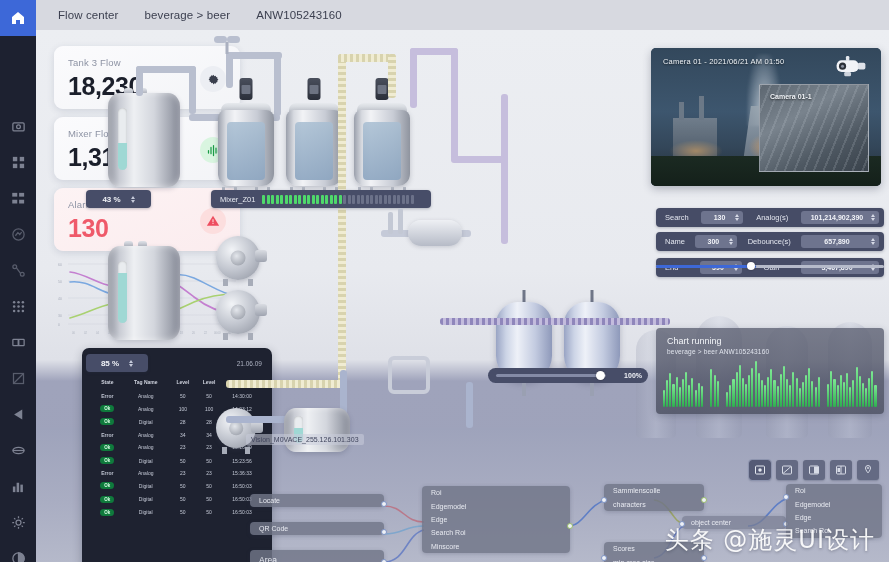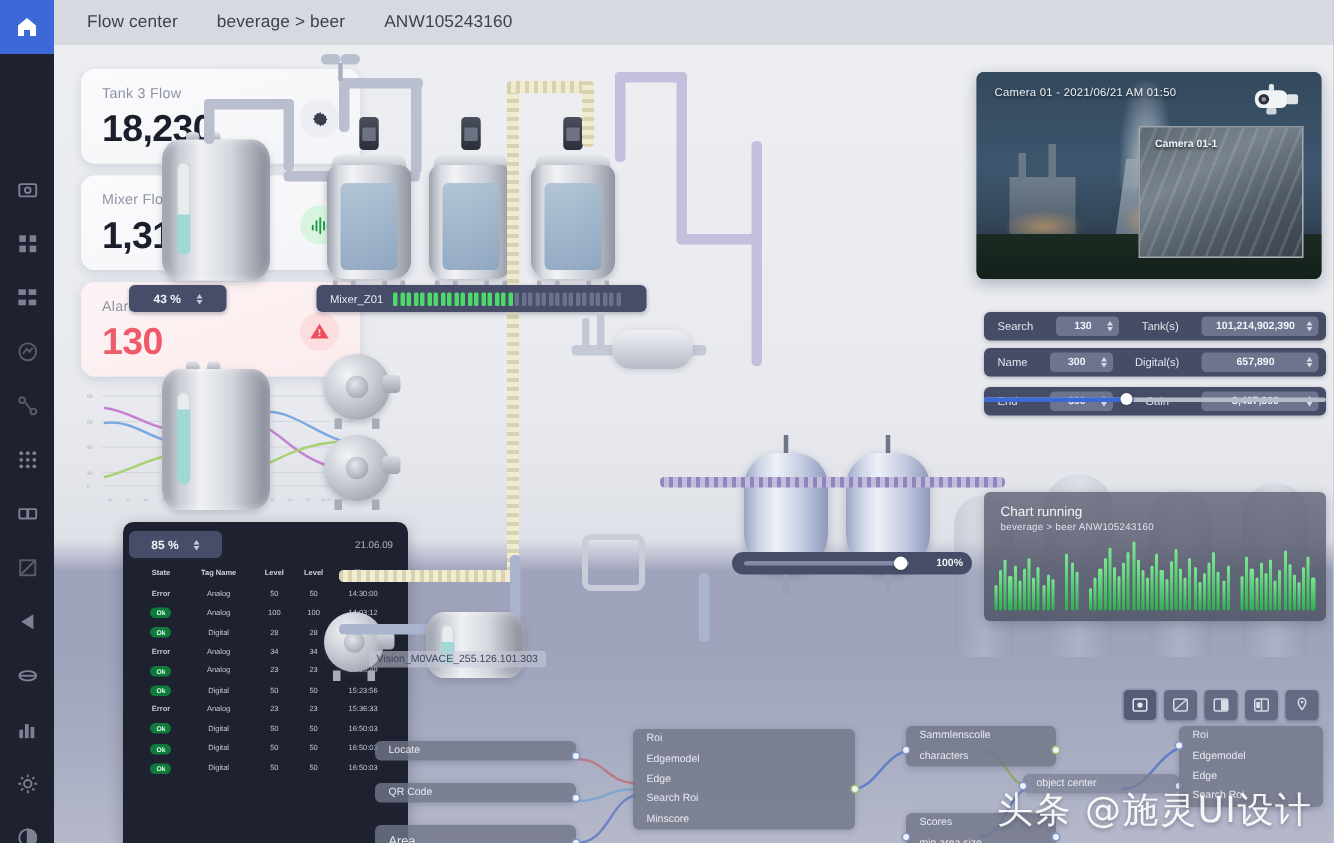--- a/index.html
+++ b/index.html
@@ -854,39 +854,39 @@
     <div id="ctrl-rows">
         <div class="fieldbar" style="left: 620px; top: 178px; width: 228px; justify-content: space-between;">
           <span class="flabel">Search</span>
           <span class="stepper">
             <span class="sval">130</span>
             <span class="arr">
               <i class="up"></i>
               <i class="dn"></i>
             </span>
           </span>
-          <span class="flabel">Tank(s)</span>
+          <span class="flabel">Analog(s)</span>
           <span class="stepper" style="min-width:78px">
             <span class="sval">101,214,902,390</span>
             <span class="arr">
               <i class="up"></i>
               <i class="dn"></i>
             </span>
           </span>
         </div>
         <div class="fieldbar" style="left: 620px; top: 202px; width: 228px; justify-content: space-between;">
           <span class="flabel">Name</span>
           <span class="stepper">
             <span class="sval">300</span>
             <span class="arr">
               <i class="up"></i>
               <i class="dn"></i>
             </span>
           </span>
-          <span class="flabel">Digital(s)</span>
+          <span class="flabel">Debounce(s)</span>
           <span class="stepper" style="min-width:78px">
             <span class="sval">657,890</span>
             <span class="arr">
               <i class="up"></i>
               <i class="dn"></i>
             </span>
           </span>
         </div>
         <div class="fieldbar" style="left: 620px; top: 228px; width: 228px; justify-content: space-between;">
           <span class="flabel">End</span>

